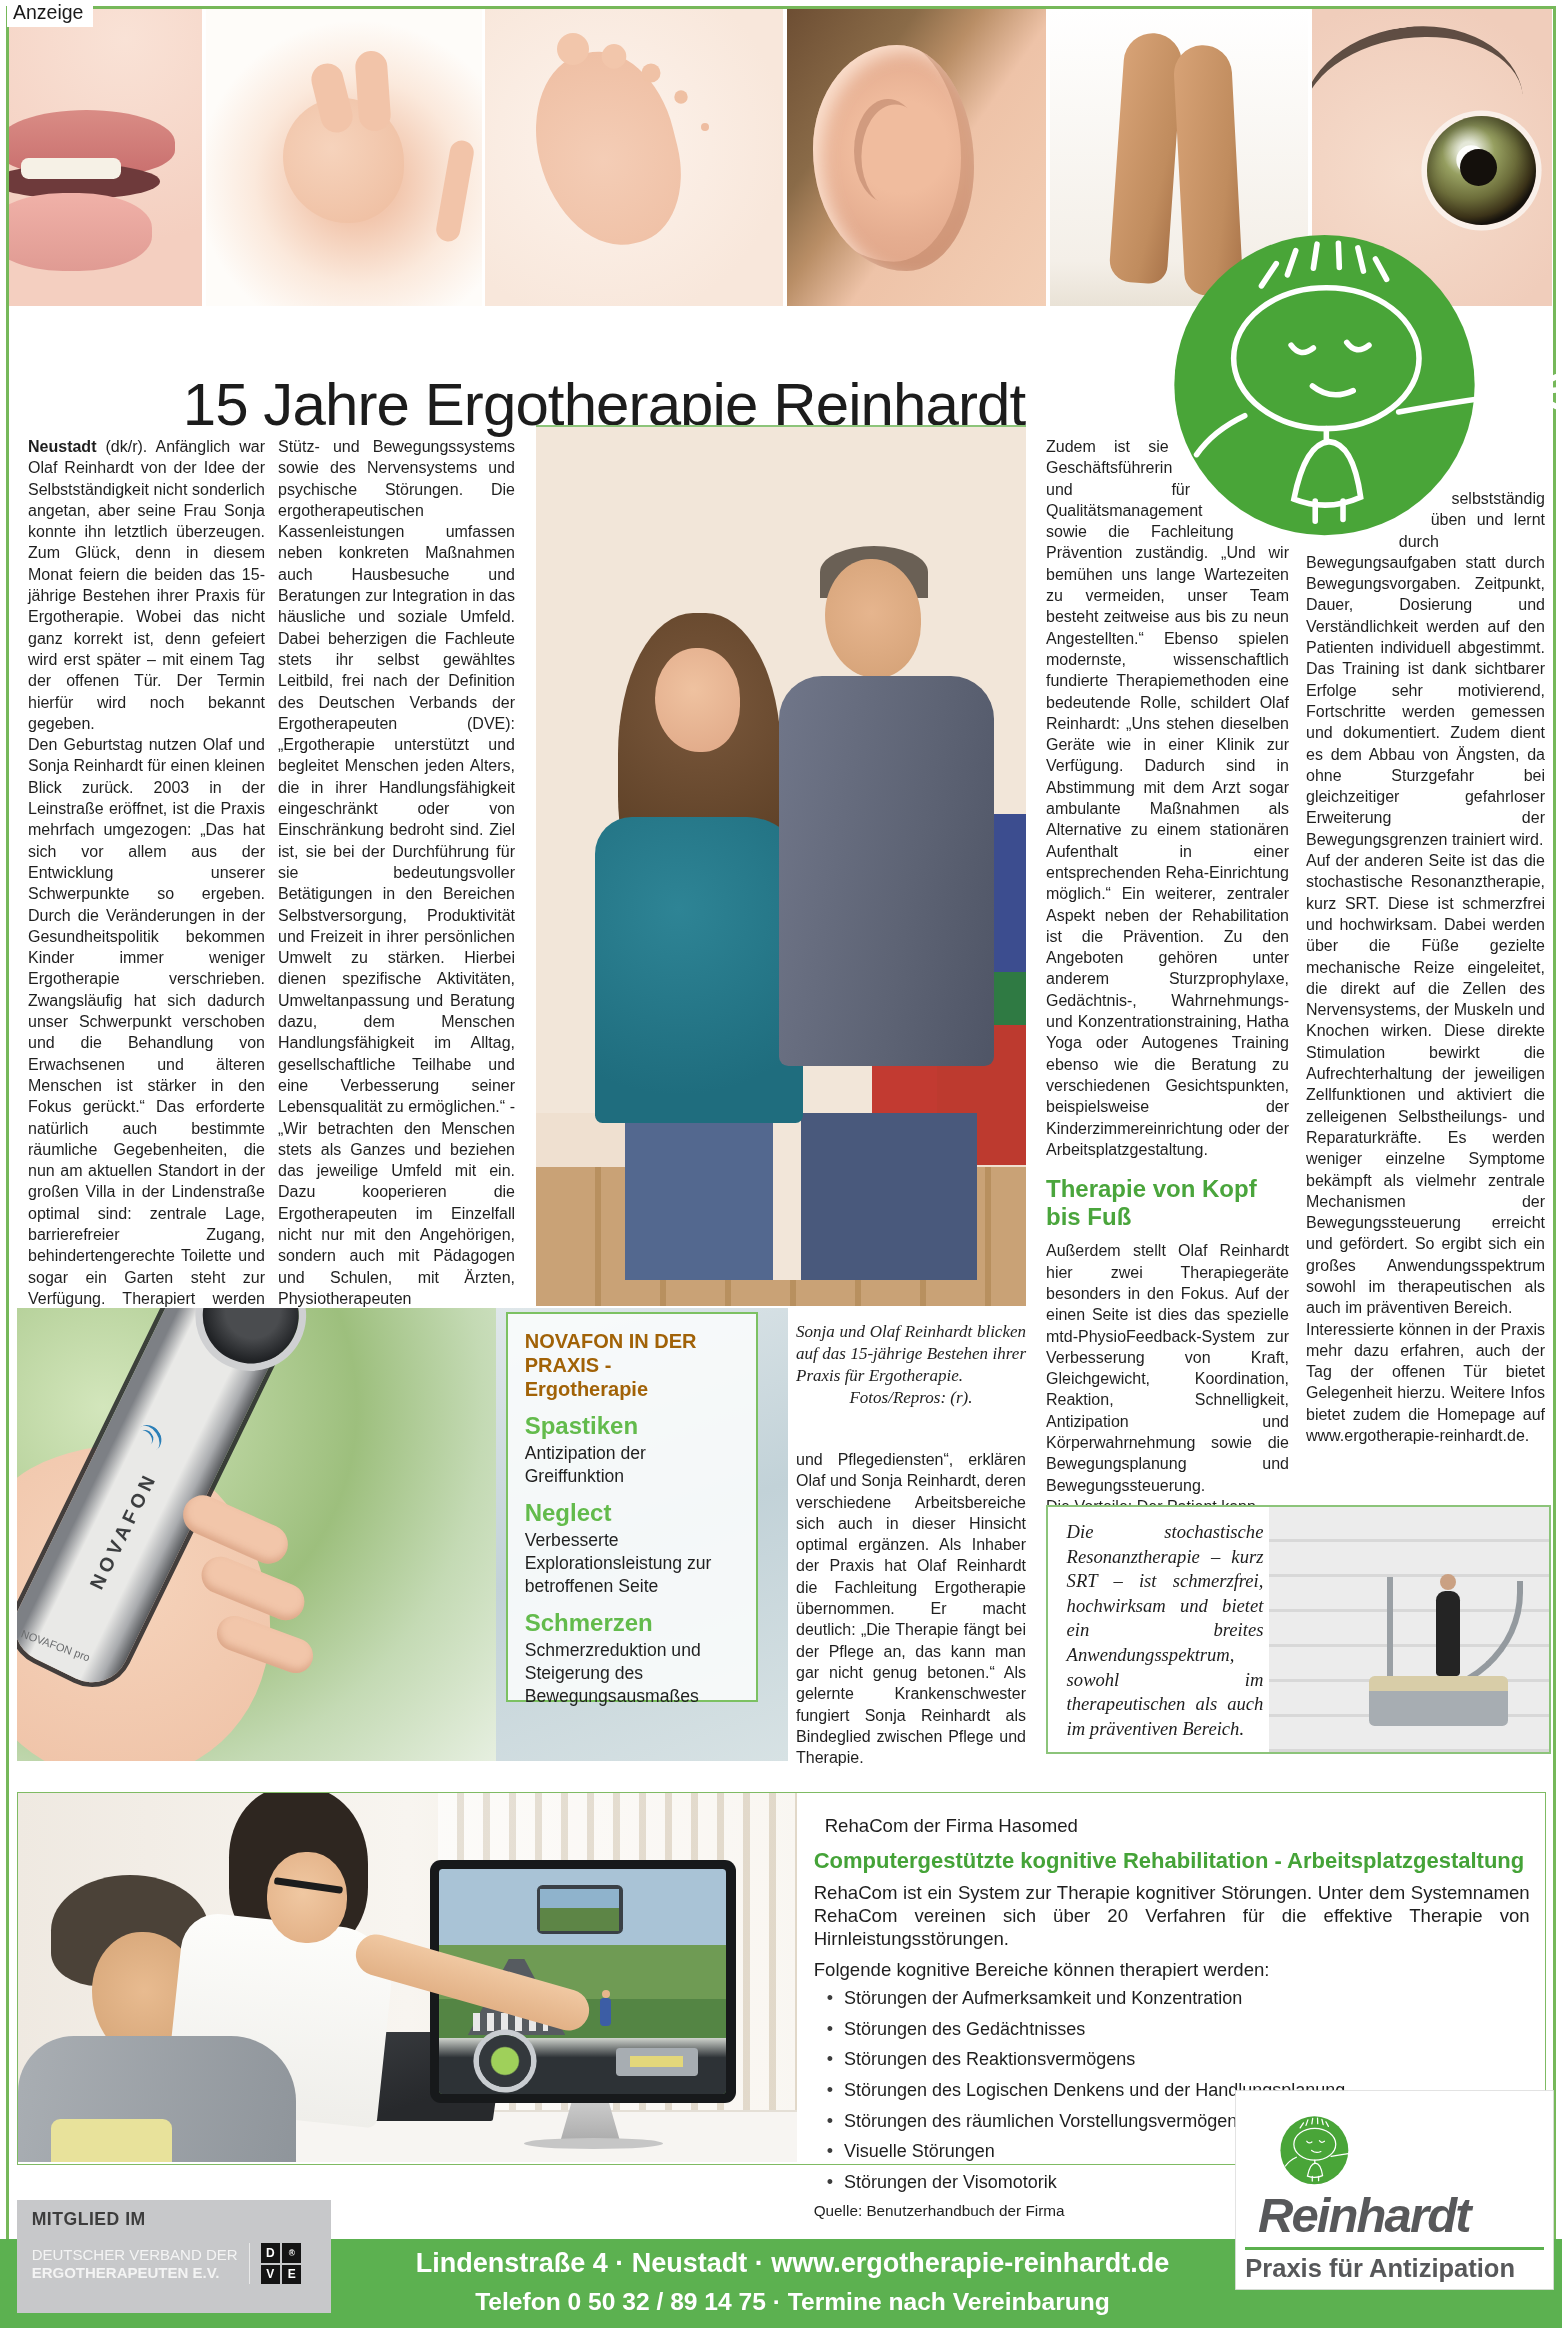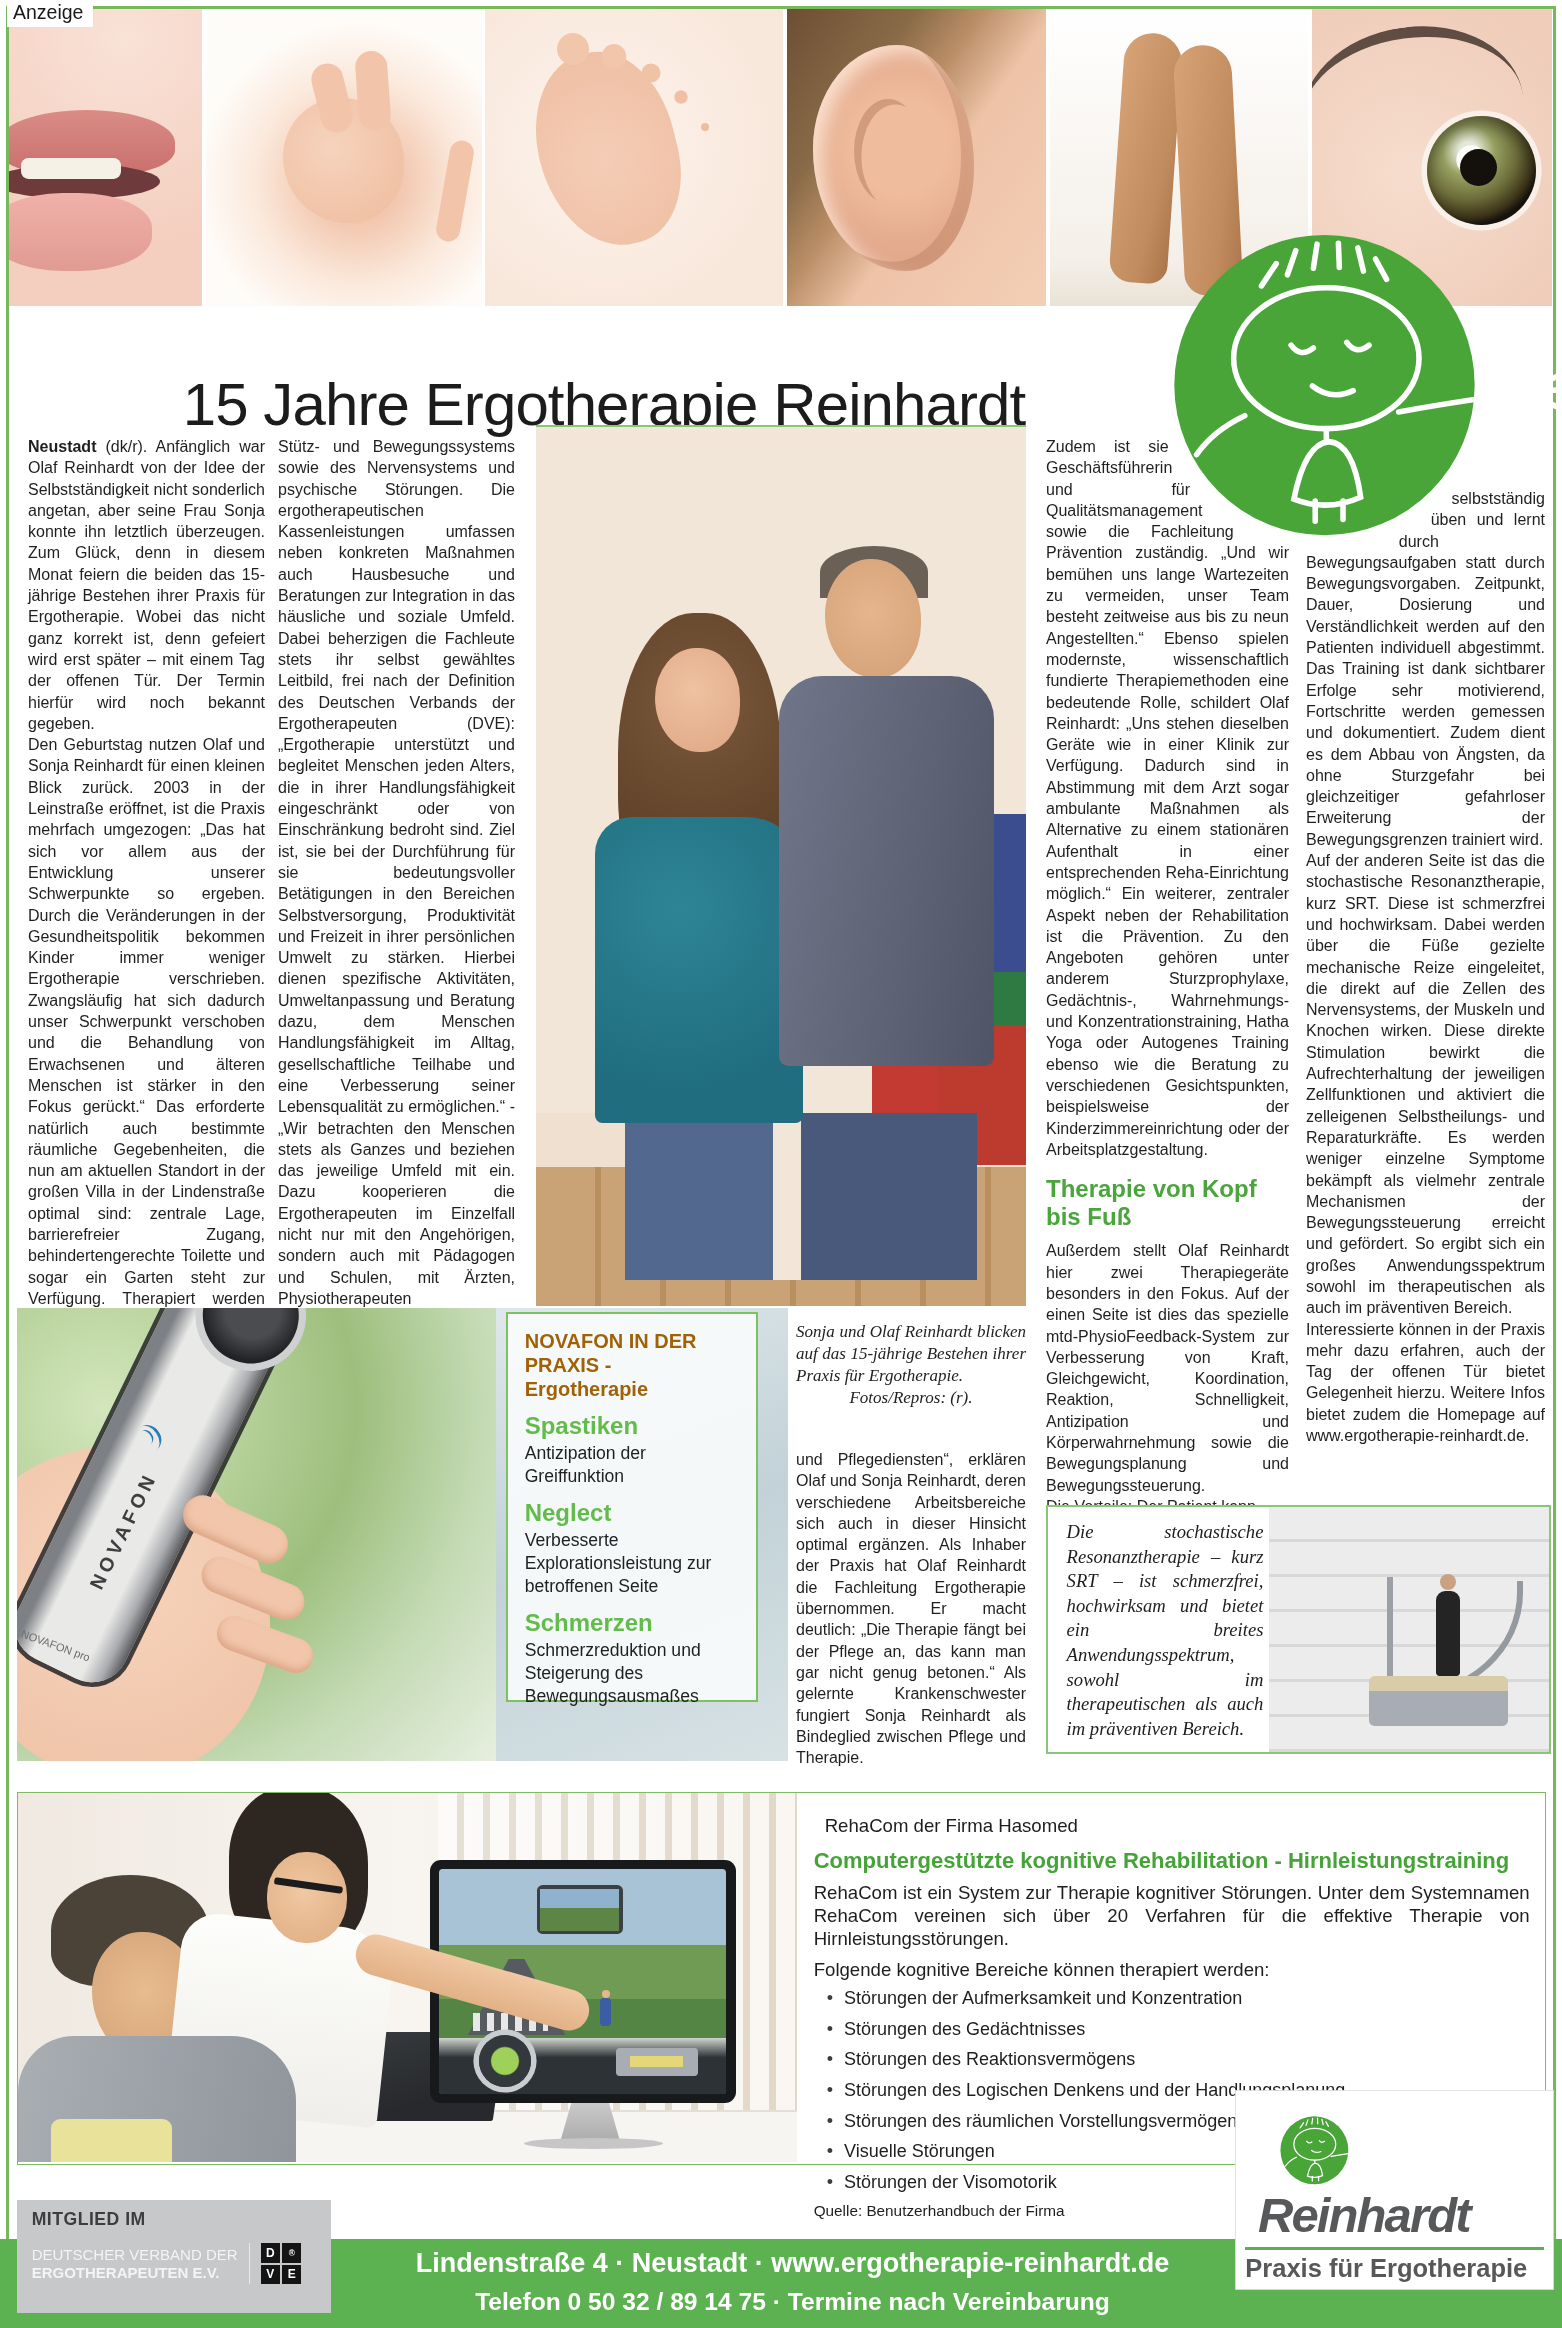--- a/index.html
+++ b/index.html
@@ -343,21 +343,21 @@
       <div class="wmn-hair"></div>
       <div class="wmn-shirt"></div>
       <div class="wmn-face"></div>
       <div class="wmn-glass"></div>
       <div class="wmn-arm"></div>
       <div class="man-shirt2"></div>
       <div class="chair-y"></div>
     </div>
     <div class="reha-text">
       <p class="reha-kicker">RehaCom der Firma Hasomed</p>
-      <div class="reha-head">Computergestützte kognitive Rehabilitation - Hirnleistungstraining</div>
+      <div class="reha-head">Computergestützte kognitive Rehabilitation - Arbeitsplatzgestaltung</div>
       <p class="reha-intro">RehaCom ist ein System zur Therapie kognitiver Störungen. Unter dem Systemnamen RehaCom vereinen sich über 20 Verfahren für die effektive Therapie von Hirnleistungsstörungen.</p>
       <p class="reha-li-intro">Folgende kognitive Bereiche können therapiert werden:</p>
       <ul class="reha-list">
         <li>Störungen der Aufmerksamkeit und Konzentration</li>
         <li>Störungen des Gedächtnisses</li>
         <li>Störungen des Reaktionsvermögens</li>
         <li>Störungen des Logischen Denkens und der Handlungsplanung</li>
         <li>Störungen des räumlichen Vorstellungsvermögens</li>
         <li>Visuelle Störungen</li>
         <li>Störungen der Visomotorik</li>
@@ -388,17 +388,17 @@
       </div>
     </div>
   </div>
 
   <div class="logo-box">
     <svg class="logo-circle" viewBox="0 0 444 356">
       <use href="#doodle" width="444" height="356"></use>
     </svg>
     <div class="logo-name">Reinhardt</div>
     <div class="logo-rule"></div>
-    <div class="logo-tag">Praxis für Ergotherapie</div>
+    <div class="logo-tag">Praxis für Antizipation</div>
   </div>
 
 </div>
 
 
 </body></html>

